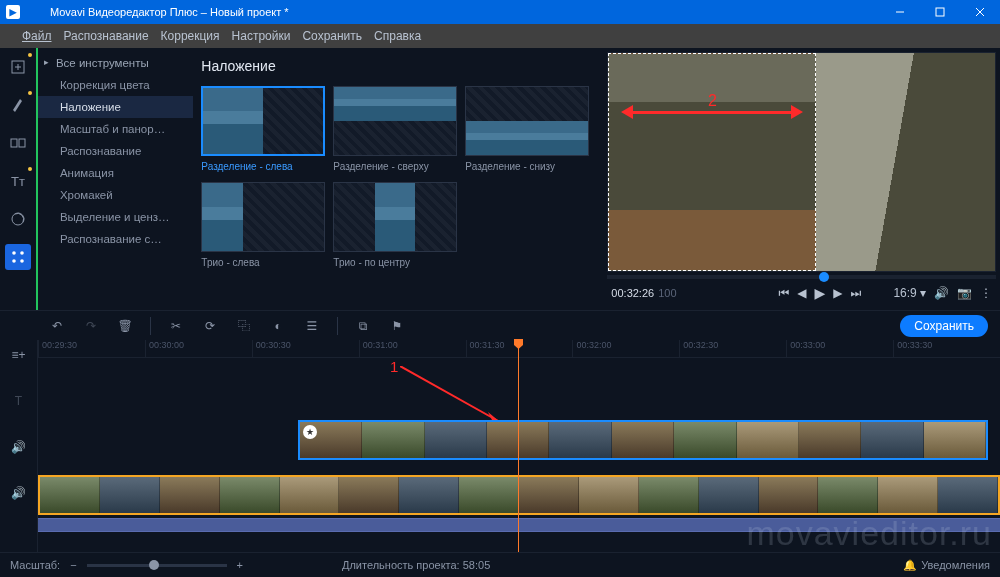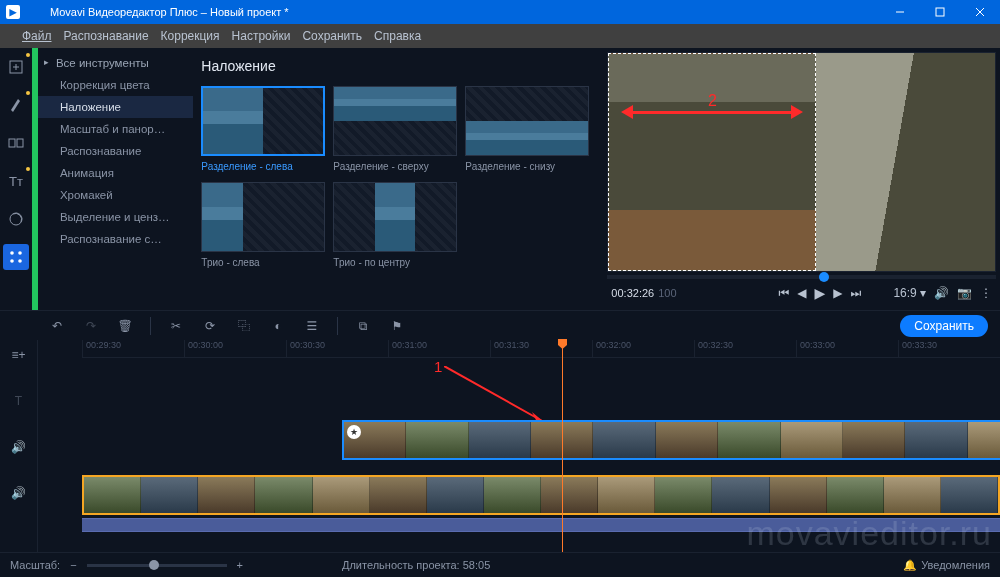--- a/index.html
+++ b/index.html
@@ -14,21 +14,21 @@
   .winbtn svg { width: 10px; height: 10px; }
 
   
   .menubar { height: 24px; background: #404040; display: flex; align-items: center; padding-left: 22px; gap: 12px; font-size: 12px; }
   .menuitem { color: #b8c2d0; }
   .menuitem .ul { text-decoration: underline; }
 
   
   .top-area { height: 262px; display: flex; }
 
-  .leftrail { width: 38px; background: #0d1420; display: flex; flex-direction: column; align-items: center; padding-top: 6px; gap: 12px; border-right: 6px solid #22c55e; }
+  .leftrail { width: 38px; background: #0d1420; display: flex; flex-direction: column; align-items: center; padding-top: 6px; gap: 12px; border-right: 2px solid #22c55e; }
   .railbtn { width: 26px; height: 26px; display: flex; align-items: center; justify-content: center; color: #8a94a6; border-radius: 3px; position: relative; }
   .railbtn.active { background: #1a66e0; color: #fff; }
   .railbtn .dot { position: absolute; top: -1px; right: -1px; width: 4px; height: 4px; background: #f5c542; border-radius: 50%; }
 
   .sidebar { width: 156px; background: #0d1420; padding-top: 4px; font-size: 11.5px; }
   .side-head { padding: 5px 8px 5px 18px; color: #9aa5b5; position: relative; }
   .side-head::before { content: "▸"; position: absolute; left: 6px; font-size: 9px; }
   .side-head.open::before { content: "▾"; }
   .side-item { padding: 5px 8px 5px 22px; color: #8a94a6; white-space: nowrap; overflow: hidden; text-overflow: ellipsis; }
   .side-item.sel { background: #1a2842; color: #d6dde8; }
@@ -64,21 +64,21 @@
 
   
   .toolbar { height: 30px; background: #0d1420; border-top: 1px solid #1a2230; display: flex; align-items: center; padding: 0 12px 0 48px; gap: 16px; }
   .tbtn { color: #8a94a6; display: flex; align-items: center; justify-content: center; width: 18px; height: 18px; }
   .tsep { width: 1px; height: 18px; background: #2a3446; }
   .savebtn { margin-left: auto; background: #0d7cff; color: #fff; padding: 4px 14px; border-radius: 12px; font-size: 12px; }
 
   
   .timeline { height: 212px; background: #0d1420; display: flex; position: relative; }
   .tl-rail { width: 38px; display: flex; flex-direction: column; align-items: center; gap: 28px; padding-top: 6px; border-right: 1px solid #1a2230; color: #5a6478; }
-  .tl-main { flex: 1; position: relative; margin-left: 44px; }
+  .tl-main { flex: 1; position: relative; }
   .ruler { height: 18px; border-bottom: 1px solid #1a2230; display: flex; font-size: 9px; color: #4a5468; font-family: monospace; }
   .rtick { flex: 1; border-left: 1px solid #1a2230; padding-left: 3px; }
 
   .track { position: absolute; left: 0; right: 0; }
   .track.pip { top: 80px; height: 40px; }
   .track.vid { top: 135px; height: 40px; }
   .track.aud { top: 178px; height: 14px; background: #4a5c9a; border-top: 1px solid #5a6cb0; border-bottom: 1px solid #5a6cb0; }
 
   .clip { position: absolute; top: 0; bottom: 0; border: 2px solid #f5a623; background: #3a3a2a; display: flex; overflow: hidden; }
   .clip .fr { flex: 1; border-right: 1px solid rgba(0,0,0,.3); }

